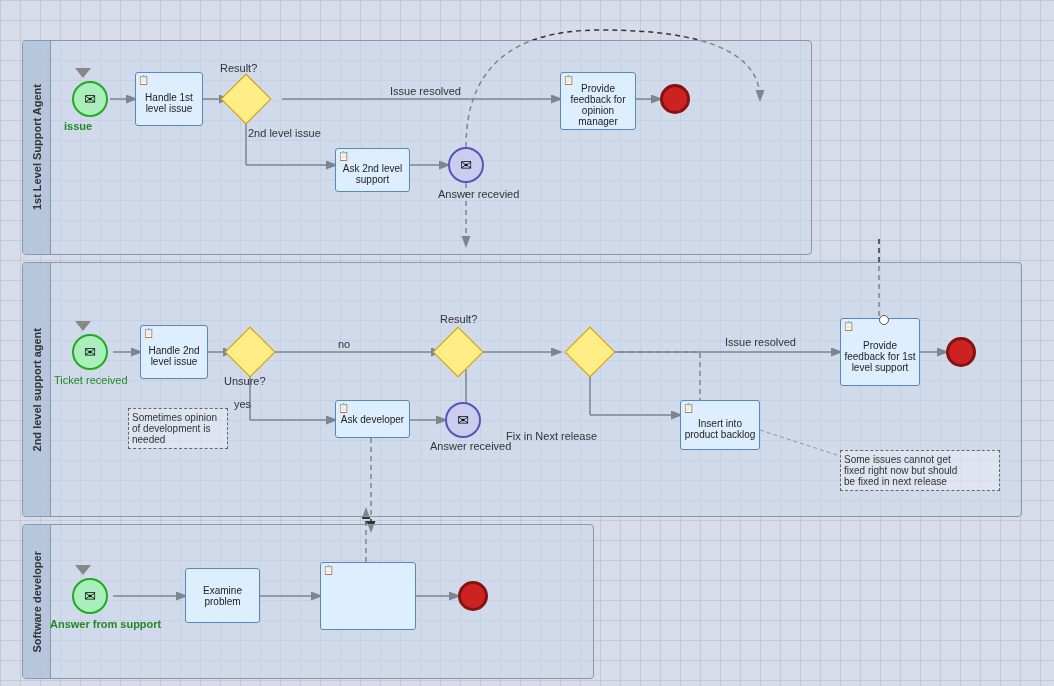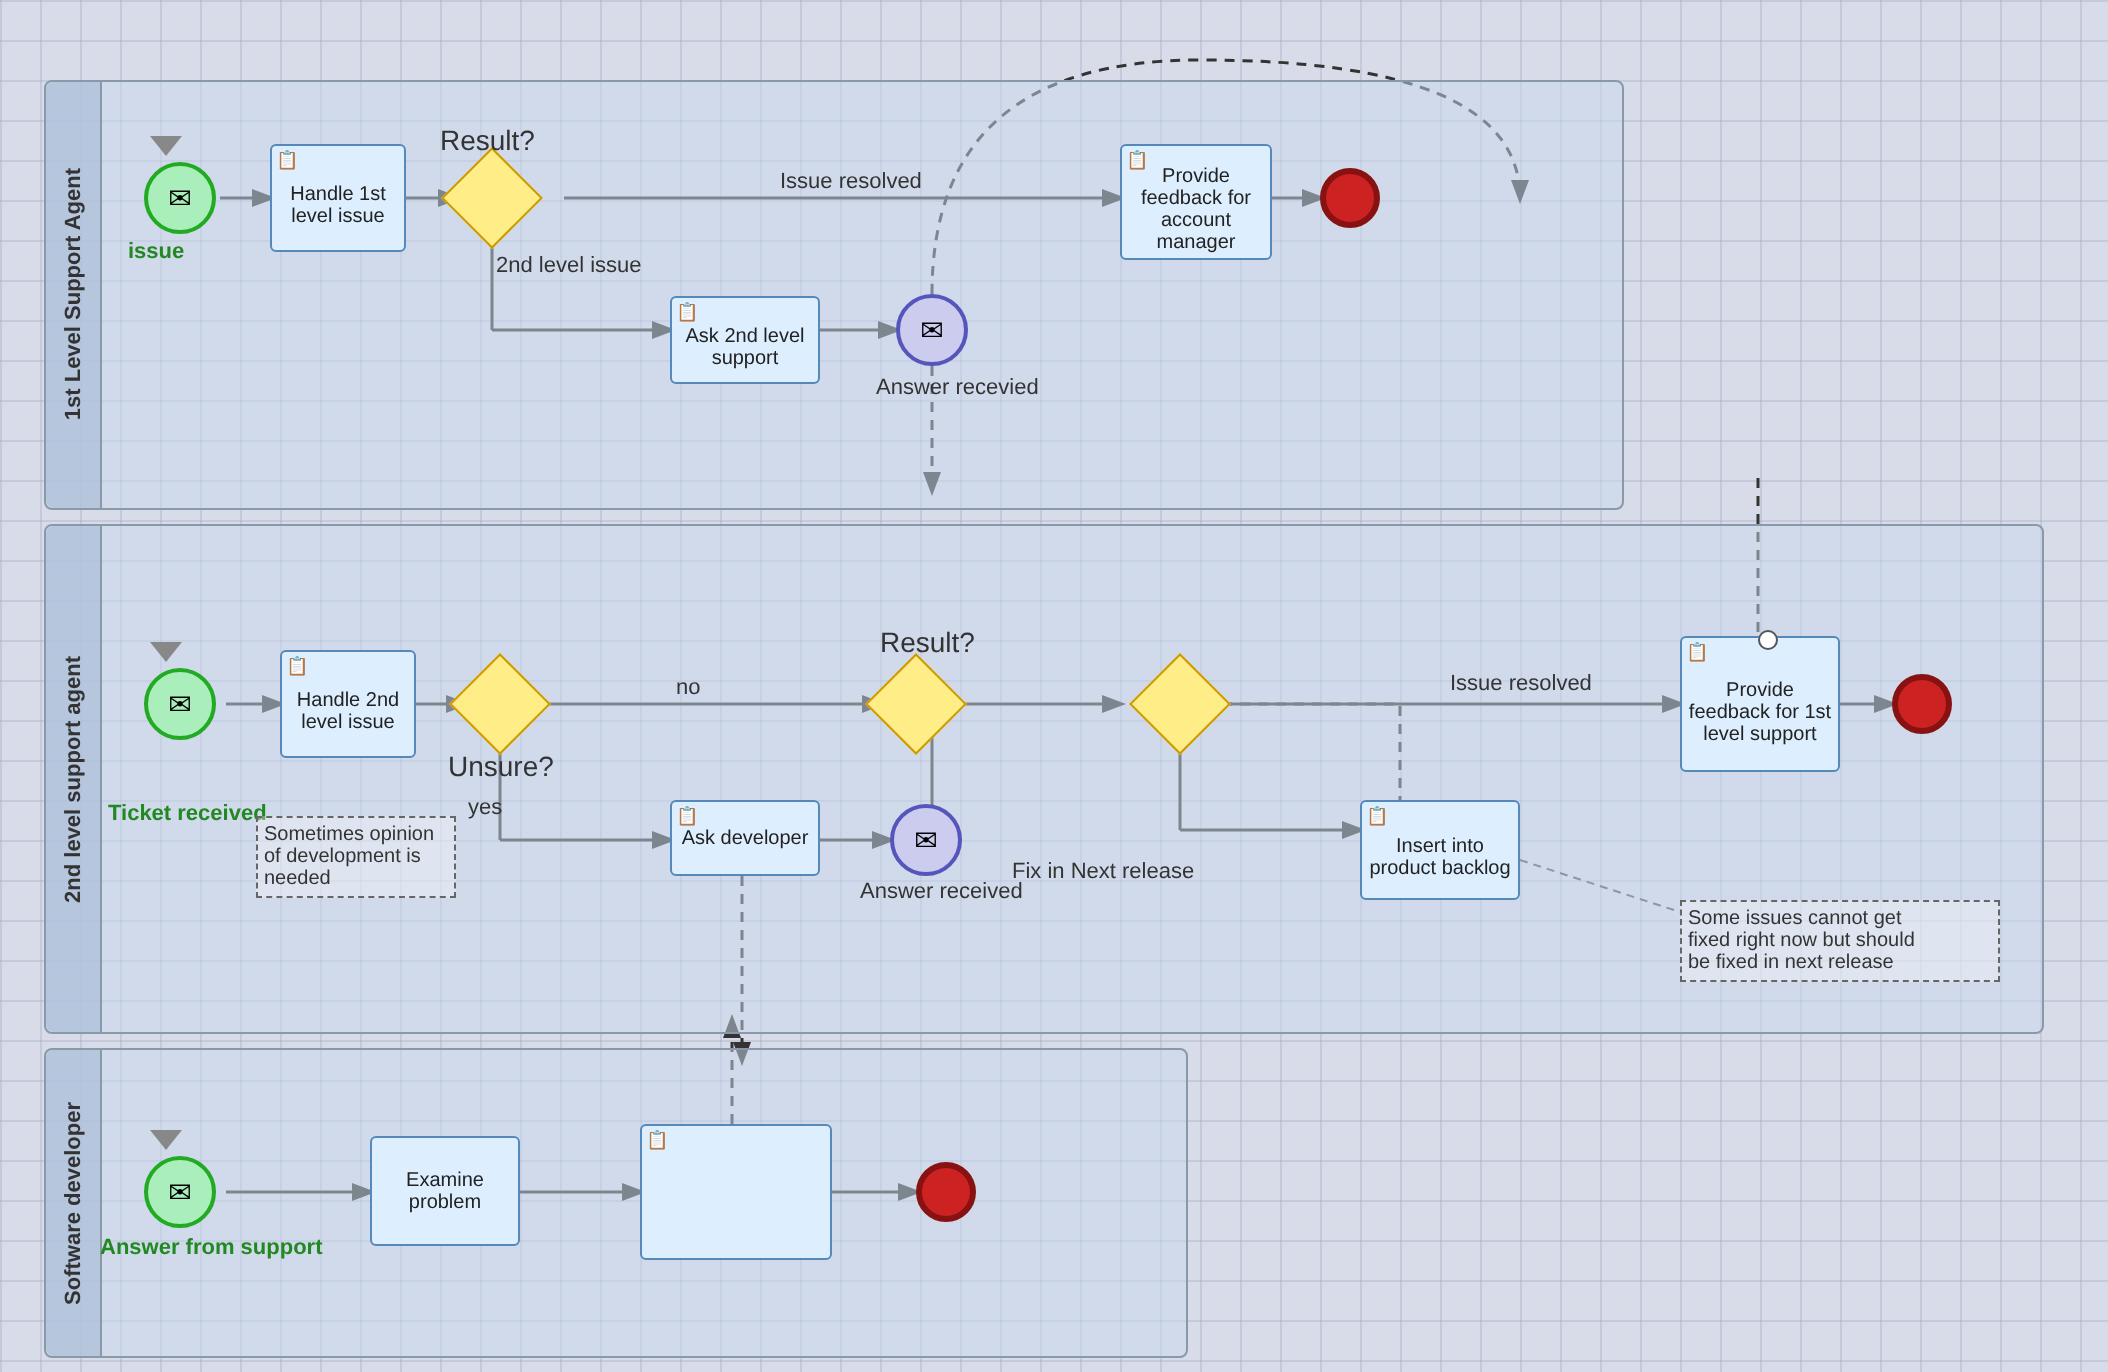--- a/index.html
+++ b/index.html
@@ -91,21 +91,21 @@
     .gateway {
       position: absolute;
       width: 36px;
       height: 36px;
       background: #ffee88;
       border: 1px solid #cc9900;
       transform: rotate(45deg);
     }
     .gateway-label {
       position: absolute;
-      font-size: 14px;
+      font-size: 11px;
       color: #333;
       text-align: right;
     }
     .annotation-box {
       position: absolute;
       border: 1px dashed #666;
       background: rgba(255,255,255,0.3);
       padding: 3px;
       font-size: 10px;
       color: #333;
@@ -227,36 +227,36 @@
 
   <div class="start-event" style="left:448px; top:147px; border-color:#5555bb; background:#cce;">
     <span style="font-size:14px;">✉</span>
   </div>
   <div class="flow-label" style="left:438px; top:188px;">Answer recevied</div>
 
   <div class="task" style="left:560px; top:72px; width:76px; height:58px;">
     <span class="task-icon">📋</span>
     <span style="margin-top:8px;">Provide
 feedback for
-account
+opinion
 manager</span>
   </div>
 
   <div class="end-event" style="left:660px; top:84px;"></div>
 
   <div class="swimlane" style="left:22px; top:262px; width:1000px; height:255px;">
     <div class="swimlane-label">
       <span>2nd level support agent</span>
     </div>
   </div>
 
   <div class="start-event" style="left:72px; top:334px;">
     <span style="font-size:14px;">✉</span>
   </div>
-  <div class="flow-label" style="left:54px; top:374px; color:#228822; font-weight:bold;margin-top:27px;">Ticket received</div>
+  <div class="flow-label" style="left:54px; top:374px; color:#228822; font-weight:normal;">Ticket received</div>
 
   <div class="task" style="left:140px; top:325px; width:68px; height:54px;">
     <span class="task-icon">📋</span>
     <span style="margin-top:8px;">Handle 2nd
 level issue</span>
   </div>
 
   <div class="gateway" style="left:232px; top:334px;"></div>
   <div class="gateway-label" style="left:224px; top:375px;">Unsure?</div>
 

